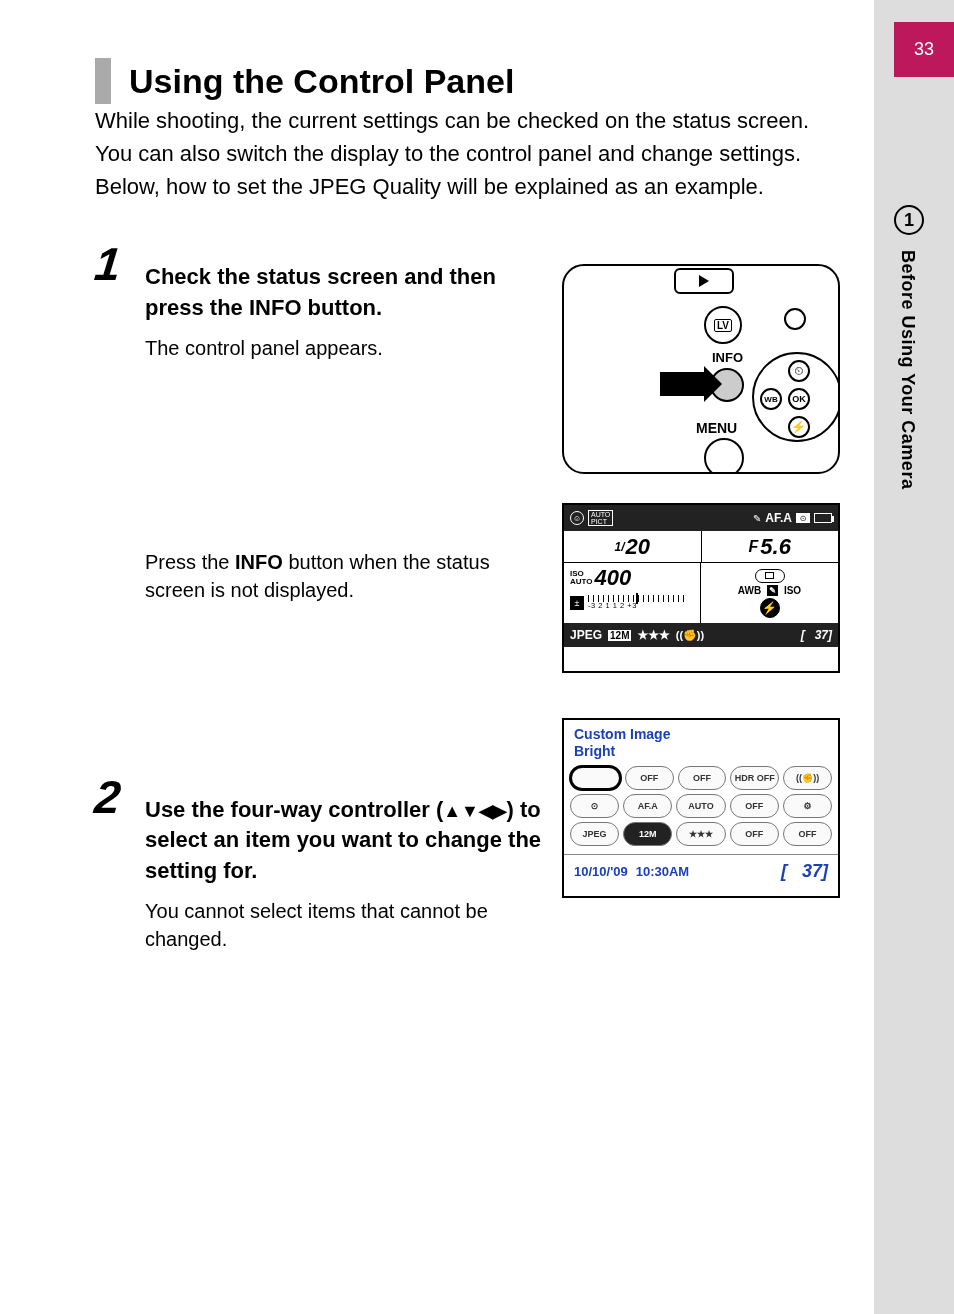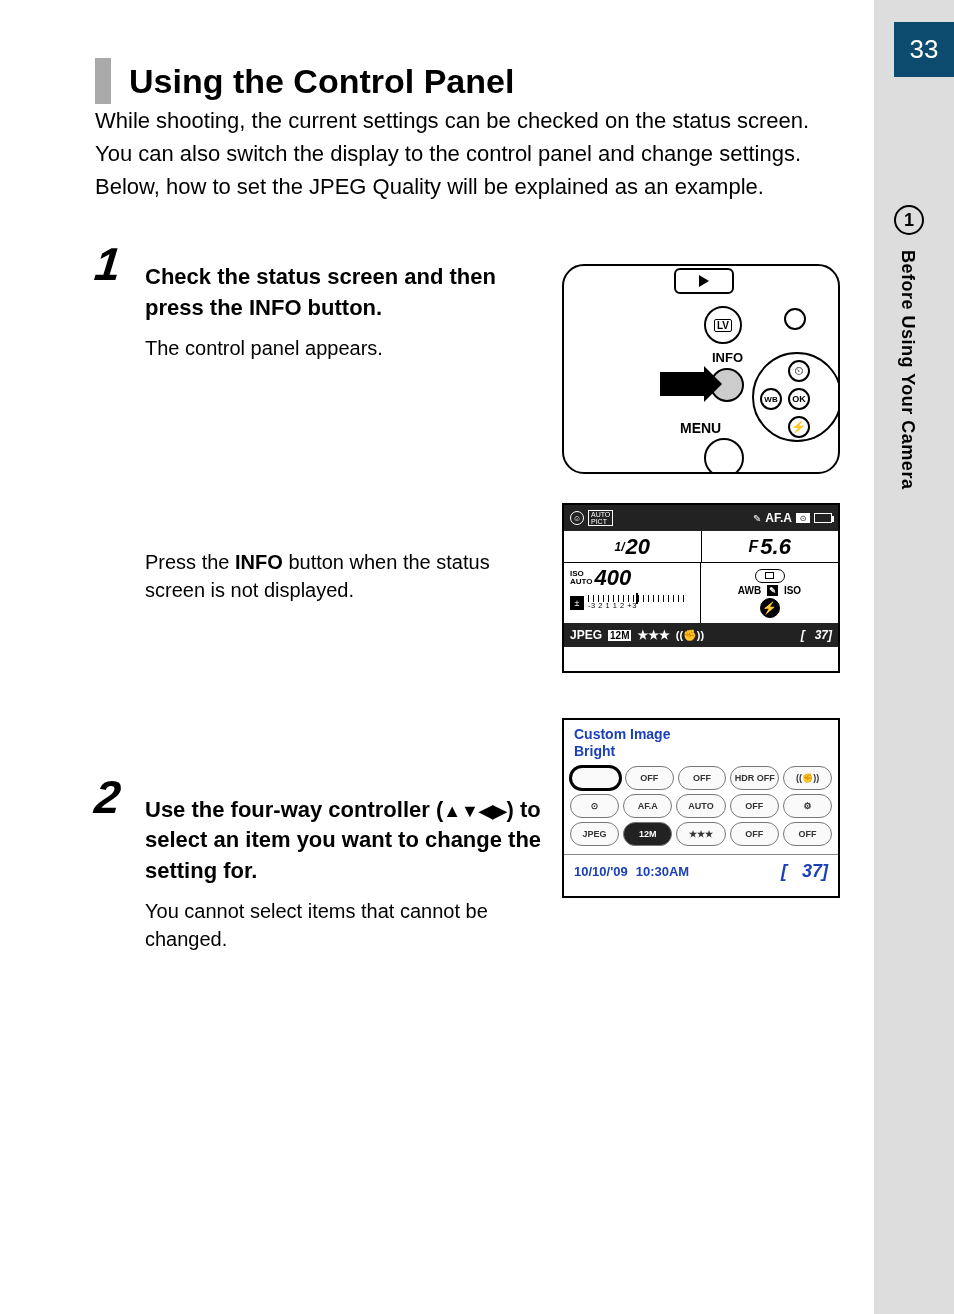--- a/index.html
+++ b/index.html
@@ -1,21 +1,21 @@
 <!DOCTYPE html>
 <html><head>
 <meta charset="utf-8">
 <style>
   * { box-sizing: border-box; margin: 0; padding: 0; }
   html, body { width: 954px; height: 1314px; font-family: Arial, Helvetica, sans-serif; background: #fff; color: #000; }
   .page { position: relative; width: 954px; height: 1314px; }
 
   
   .sidebar { position: absolute; right: 0; top: 0; width: 80px; height: 1314px; background: #ddd; }
-  .pagenum-box { position: absolute; right: 0; top: 22px; width: 60px; height: 55px; background: #0c4a6e; color: #fff; display: flex; align-items: center; justify-content: center; font-size: 26px; }
+  .pagenum-box { position: absolute; right: 0; top: 22px; width: 60px; height: 55px; background: #be185d; color: #fff; display: flex; align-items: center; justify-content: center; font-size: 18px; }
   .chapter-circle { position: absolute; right: 30px; top: 205px; width: 30px; height: 30px; border: 2.5px solid #000; border-radius: 50%; display: flex; align-items: center; justify-content: center; font-weight: bold; font-size: 18px; }
   .chapter-label { position: absolute; right: 36px; top: 250px; writing-mode: vertical-rl; font-weight: bold; font-size: 18px; letter-spacing: 0.5px; }
 
   
   .content { position: absolute; left: 95px; top: 58px; width: 750px; }
 
   .title-bar { display: flex; align-items: center; }
   .title-bar .accent { width: 16px; height: 46px; background: #aaa; margin-right: 18px; }
   .title-bar h1 { font-size: 34px; font-weight: bold; }
 
@@ -32,21 +32,21 @@
   
   .diag1 { position: absolute; top: 264px; left: 562px; width: 278px; height: 210px; border: 2px solid #000; border-radius: 22px; background: #fff; overflow: hidden; }
   .d1-top { position: absolute; left: 110px; top: 2px; width: 60px; height: 26px; border: 2px solid #000; border-radius: 6px; display: flex; align-items: center; justify-content: center; }
   .d1-top .tri { width:0; height:0; border-left:10px solid #000; border-top:6px solid transparent; border-bottom:6px solid transparent; }
   .d1-lv { position: absolute; left: 140px; top: 40px; width: 38px; height: 38px; border: 2.5px solid #000; border-radius: 50%; display:flex; align-items:center; justify-content:center; font-size:10px; font-weight:bold; }
   .d1-lv span { border:1.5px solid #000; padding:0 2px; border-radius:2px; }
   .d1-info { position: absolute; left: 148px; top: 84px; font-size: 13px; font-weight: bold; font-family: Arial; }
   .d1-infobtn { position: absolute; left: 146px; top: 102px; width: 34px; height: 34px; border: 2.5px solid #000; border-radius: 50%; background:#ccc; }
   .d1-arrow { position: absolute; left: 96px; top: 106px; width: 48px; height: 24px; background:#000; }
   .d1-arrow::after { content:""; position:absolute; right:-14px; top:-6px; width:0; height:0; border-left:18px solid #000; border-top:18px solid transparent; border-bottom:18px solid transparent; }
-  .d1-menu { position: absolute; left: 116px; top: 154px; font-size: 14px; font-weight: bold; }
+  .d1-menu { position: absolute; left: 132px; top: 154px; font-size: 14px; font-weight: bold; }
   .d1-menubtn { position: absolute; left: 140px; top: 172px; width: 40px; height: 40px; border: 2.5px solid #000; border-radius: 50%; }
   
   .d1-dot { position:absolute; left:220px; top:42px; width:22px; height:22px; border:2px solid #000; border-radius:50%; }
   .d1-cross { position:absolute; left:188px; top:86px; width:90px; height:90px; border:2px solid #000; border-radius:50%; }
   .d1-ok { position:absolute; left:34px; top:34px; width:22px; height:22px; border:2px solid #000; border-radius:50%; font-size:9px; font-weight:bold; display:flex; align-items:center; justify-content:center; }
   .d1-wb { position:absolute; left:6px; top:34px; width:22px; height:22px; border:2px solid #000; border-radius:50%; font-size:8px; font-weight:bold; display:flex; align-items:center; justify-content:center; }
   .d1-tm { position:absolute; left:34px; top:6px; width:22px; height:22px; border:2px solid #000; border-radius:50%; display:flex; align-items:center; justify-content:center; font-size:12px;}
   .d1-fl { position:absolute; left:34px; top:62px; width:22px; height:22px; border:2px solid #000; border-radius:50%; display:flex; align-items:center; justify-content:center; font-size:12px;}
 
   

